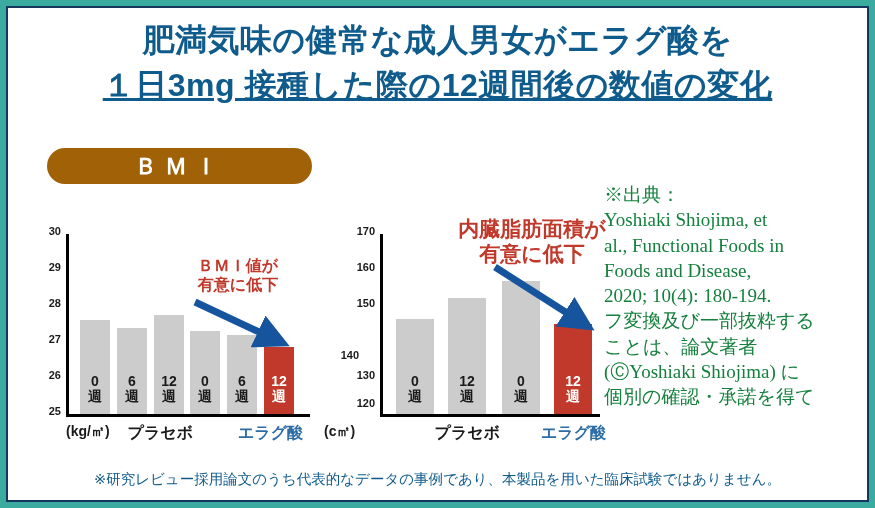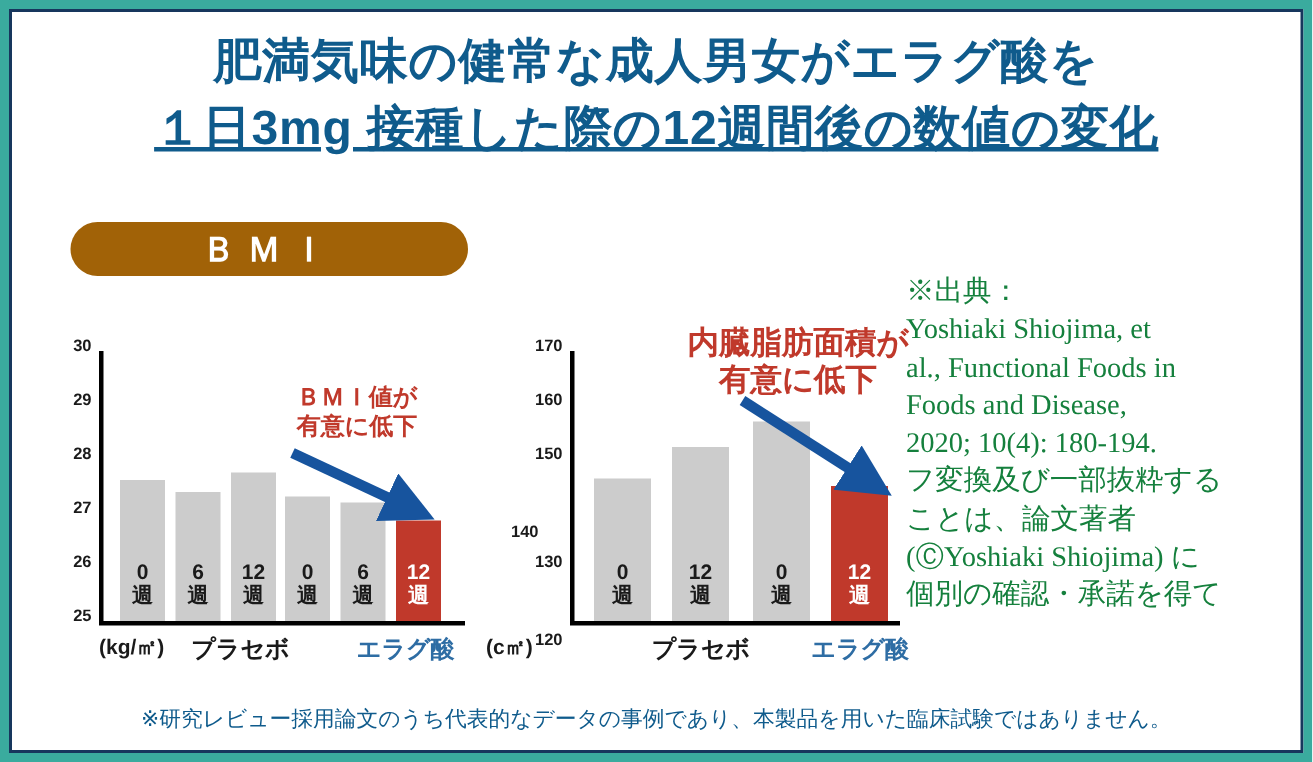--- a/index.html
+++ b/index.html
@@ -234,21 +234,21 @@
         <div class="bar red" style="left: 246px; top: 125.4px; width: 30px; height: 66.6px;"></div>
         <div class="bar-label on-red" style="left: 246px; width: 30px; top: 152px;"><span>12</span><span class="wk">週</span></div>
         <div class="group-label active" style="left: 165px; width: 120px; top: 201px;">エラグ酸</div>
       </div>
   </div>
 
   <div class="chart-panel" id="panel-vfat">
     <div class="plot" id="plot-vfat">
         <div class="axis-line-y" style="left: 58px; top: 12px; height: 180px;"></div>
         <div class="axis-line-x" style="left: 58px; top: 192px; width: 220px;"></div>
-        <div class="axis-label" style="right: 232px; top: 200px; width: 52px;">120</div>
+        <div class="axis-label" style="right: 232px; top: 176px; width: 52px;">120</div>
         <div class="axis-label" style="right: 232px; top: 148px; width: 52px; text-align: right;">130</div>
         <div class="axis-label" style="right: 248px; top: 112px; width: 52px; margin-top: 16px;">140</div>
         <div class="axis-label" style="right: 232px; top: 76px; width: 52px;">150</div>
         <div class="axis-label" style="right: 232px; top: 40px; width: 52px;">160</div>
         <div class="axis-label" style="right: 232px; top: 4px; width: 52px;">170</div>
         <div class="axis-unit" style="left: 2px; top: 201px;">(c㎡)</div>
         <div class="bar grey" style="left: 74px; top: 97.32px; width: 38px; height: 94.68px;"></div>
         <div class="bar-label" style="left: 74px; width: 38px; top: 152px;"><span>0</span><span class="wk">週</span></div>
         <div class="bar grey" style="left: 126px; top: 75.72px; width: 38px; height: 116.28px;"></div>
         <div class="bar-label" style="left: 126px; width: 38px; top: 152px;"><span>12</span><span class="wk">週</span></div>

